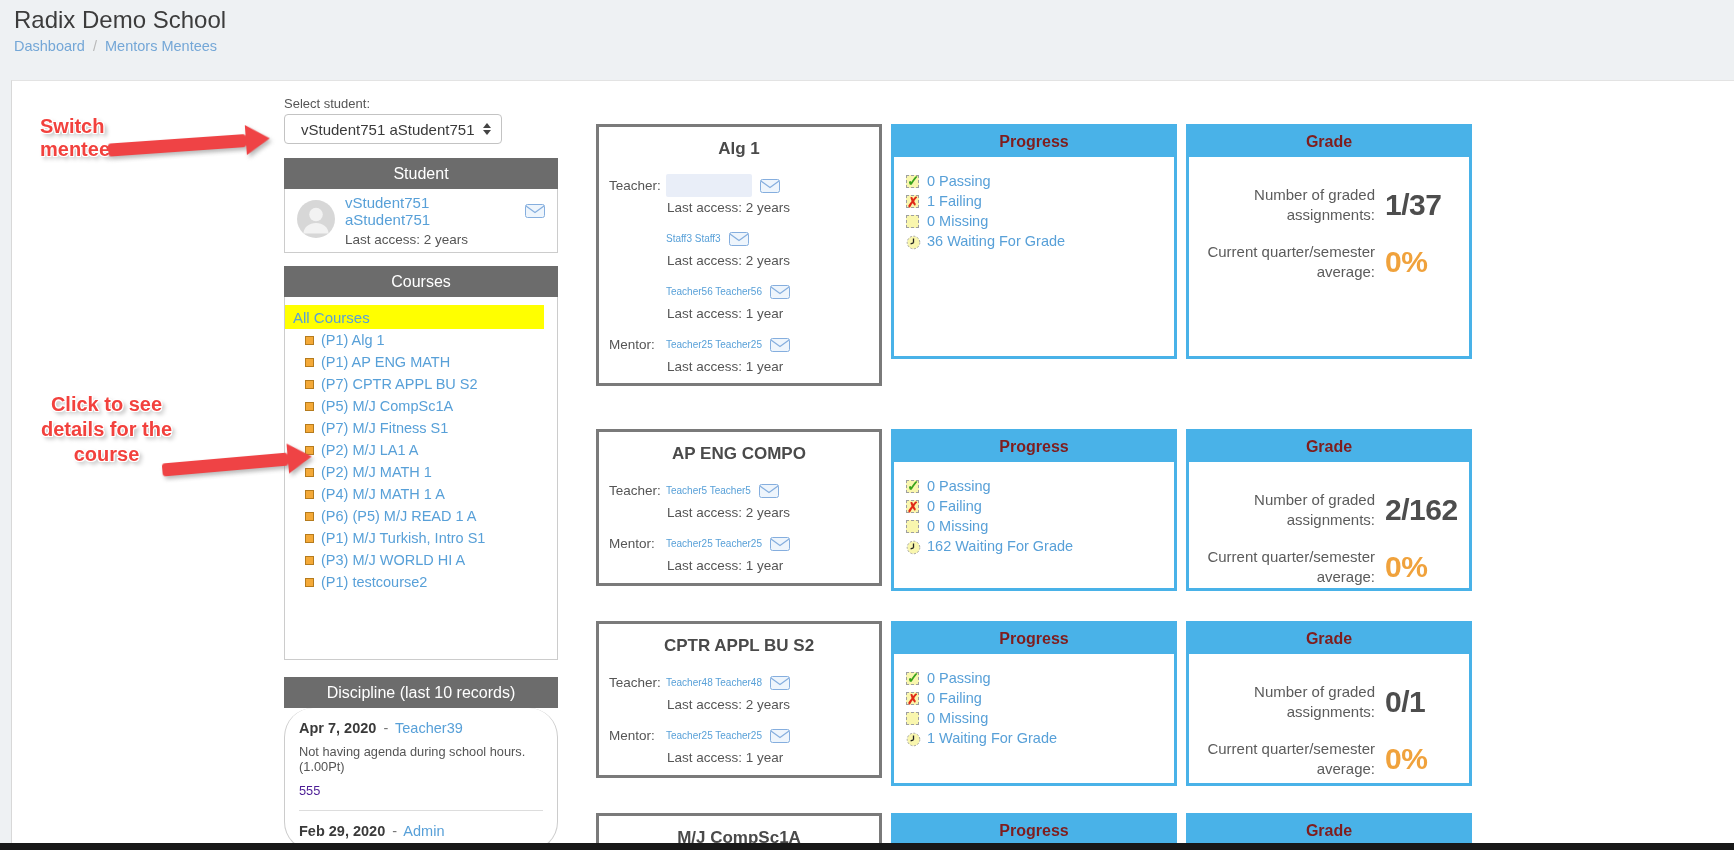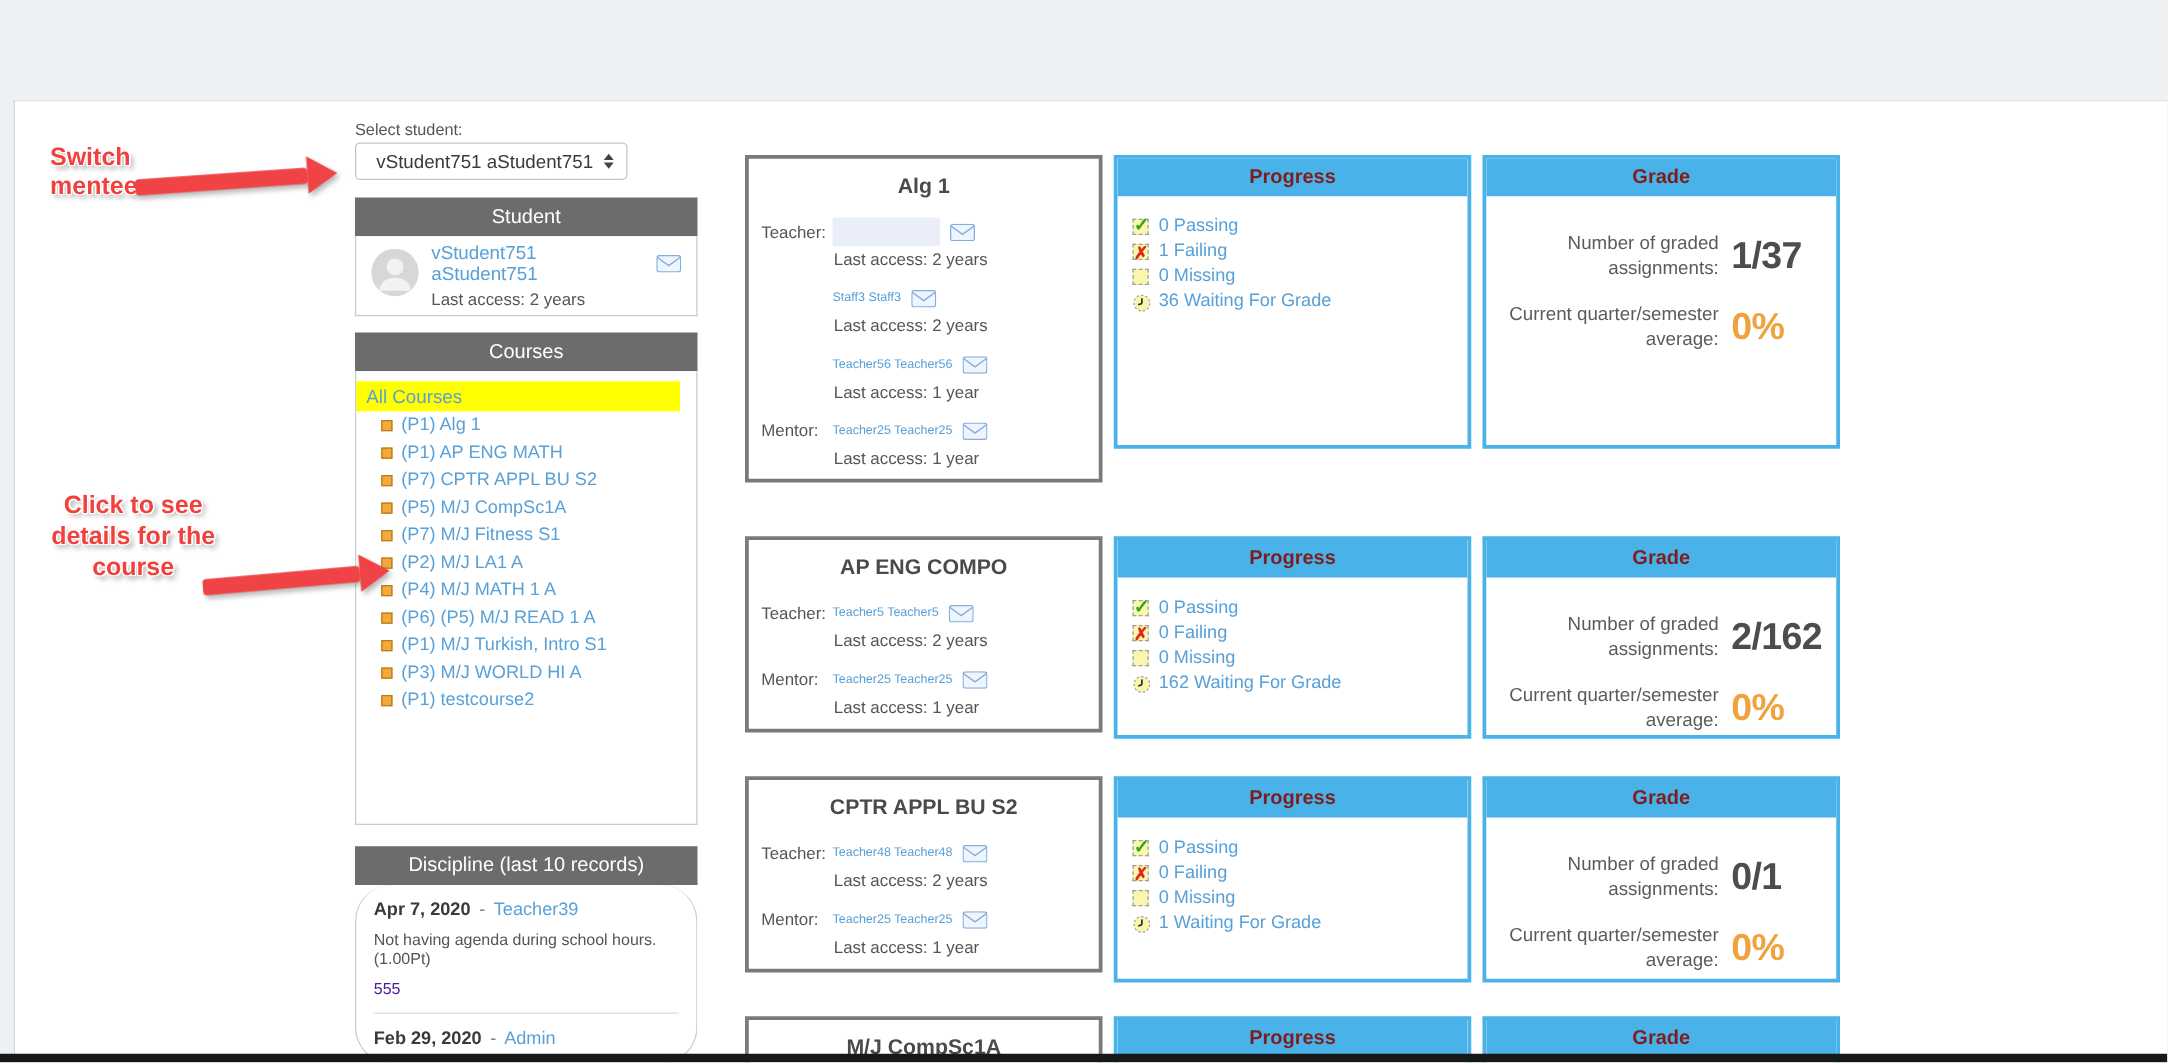--- a/index.html
+++ b/index.html
@@ -112,20 +112,28 @@
   .grade-value.gray { color:#4d4d4d; }
   .grade-value.orange { color:#f0a23c; }
   
   .bottom-strip { position:absolute; left:0; bottom:0; width:100%; height:7px; background:#181818; z-index:30; }
 </style>
 </head>
 <body>
 
 <div class="page">
 
+  <div class="page-header">
+    <h1 class="site-title">Radix Demo School</h1>
+    <div class="breadcrumb">
+      <a class="crumb">Dashboard</a>
+      <span class="crumb-sep">/</span>
+      <a class="crumb">Mentors Mentees</a>
+    </div>
+  </div>
 
   <div class="main-panel">
 
     <div class="annotation annotation-switch">Switch
 mentee</div>
     <div class="red-arrow arrow-1">
       <span class="arrow-shaft"></span>
       <span class="arrow-head"></span>
     </div>
     <div class="annotation annotation-course">Click to see
@@ -196,20 +204,24 @@
             <div class="course-item">
               <span class="bullet"></span>
               <a class="link">(P7) M/J Fitness S1</a>
             </div>
             <div class="course-item">
               <span class="bullet"></span>
               <a class="link">(P2) M/J LA1 A</a>
             </div>
             <div class="course-item">
               <span class="bullet"></span>
+              <a class="link">(P2) M/J MATH 1</a>
+            </div>
+            <div class="course-item">
+              <span class="bullet"></span>
               <a class="link">(P4) M/J MATH 1 A</a>
             </div>
             <div class="course-item">
               <span class="bullet"></span>
               <a class="link">(P6) (P5) M/J READ 1 A</a>
             </div>
             <div class="course-item">
               <span class="bullet"></span>
               <a class="link">(P1) M/J Turkish, Intro S1</a>
             </div>

